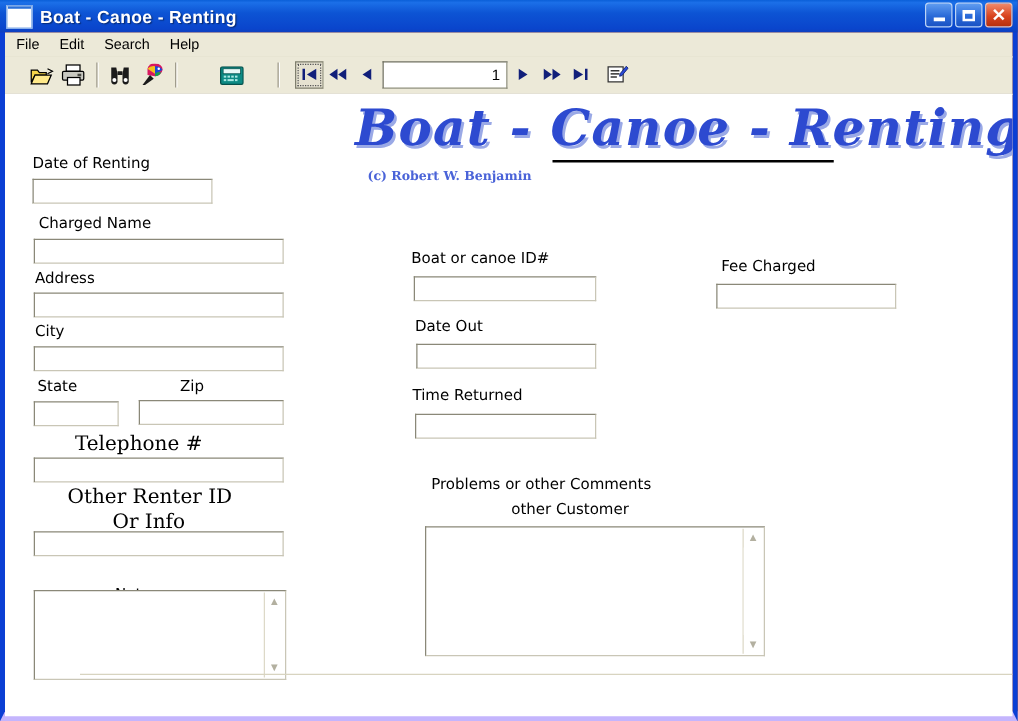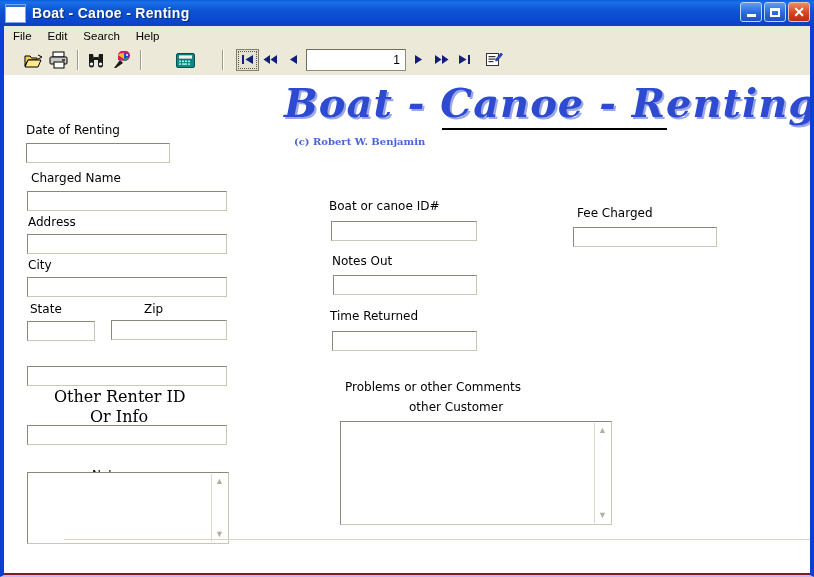--- a/index.html
+++ b/index.html
@@ -7,21 +7,21 @@
     width:814px;height:577px;overflow:hidden;
     font-family:"Liberation Sans", sans-serif;
     background:#0a35c8;
   }
   .window{
     position:absolute;left:0;top:0;width:814px;height:577px;
     background:#7f1d1d;
     box-sizing:border-box;
     border-left:4px solid #0b3fd4;
     border-right:4px solid #0b3fd4;
-    border-bottom:2px solid #c4b5fd;
+    border-bottom:8px solid #c4b5fd;
   }
   
   .titlebar{
     position:absolute;left:-4px;top:0;width:814px;height:26px;
     background:linear-gradient(to bottom,#0a5fd8 0%,#1b6fe8 8%,#0d54d4 40%,#0a45cc 88%,#0f3fbe 100%);
     display:flex;align-items:center;
     box-sizing:border-box;
   }
   .tb-icon{
     width:19px;height:17px;margin-left:5px;margin-right:6px;
@@ -289,39 +289,40 @@
 
     <div class="lbl" style="left:24px;top:183px;">City</div>
     <div class="fld" style="left:23px;top:202px;width:200px;height:20px;"></div>
 
     <div class="lbl" style="left:26px;top:227px;">State</div>
     <div class="fld" style="left:23px;top:246px;width:68px;height:20px;"></div>
 
     <div class="lbl" style="left:140px;top:227px;">Zip</div>
     <div class="fld" style="left:107px;top:245px;width:116px;height:20px;"></div>
 
+    <div class="lbl serif" style="left:56px;top:270px;">Telephone #</div>
     <div class="fld" style="left:23px;top:291px;width:200px;height:20px;"></div>
 
     <div class="lbl serif" style="left:50px;top:312px;">Other Renter ID</div>
     <div class="lbl serif" style="left:86px;top:332px;">Or Info</div>
     <div class="fld" style="left:23px;top:350px;width:200px;height:20px;"></div>
 
     <div class="lbl" style="left:88px;top:373px;margin-top:20px;">Notes</div>
     <div class="tarea" style="left:23px;top:397px;width:202px;height:72px;">
       <div class="sbar">
         <div class="sarrow">▲</div>
         <div class="strack"></div>
         <div class="sarrow">▼</div>
       </div>
     </div>
 
     <div class="lbl" style="left:325px;top:124px;">Boat or canoe ID#</div>
     <div class="fld" style="left:327px;top:146px;width:146px;height:20px;"></div>
 
-    <div class="lbl" style="left:328px;top:179px;">Notes Out</div>
+    <div class="lbl" style="left:328px;top:179px;">Date Out</div>
     <div class="fld" style="left:329px;top:200px;width:144px;height:20px;"></div>
 
     <div class="lbl" style="left:326px;top:234px;">Time Returned</div>
     <div class="fld" style="left:328px;top:256px;width:145px;height:20px;"></div>
 
     <div class="lbl" style="left:573px;top:131px;">Fee Charged</div>
     <div class="fld" style="left:569px;top:152px;width:144px;height:20px;"></div>
 
     <div class="lbl" style="left:341px;top:305px;">Problems or other Comments</div>
     <div class="lbl" style="left:405px;top:325px;">other Customer</div>

